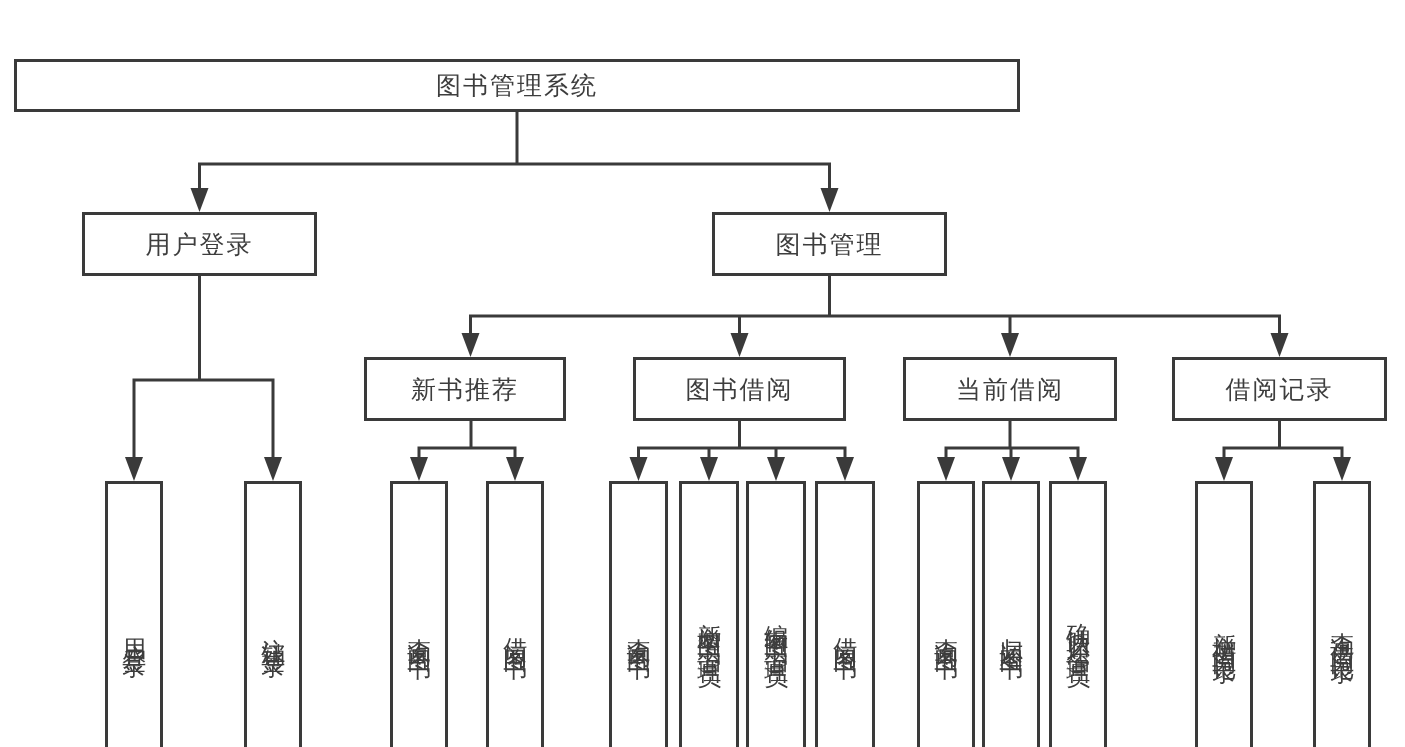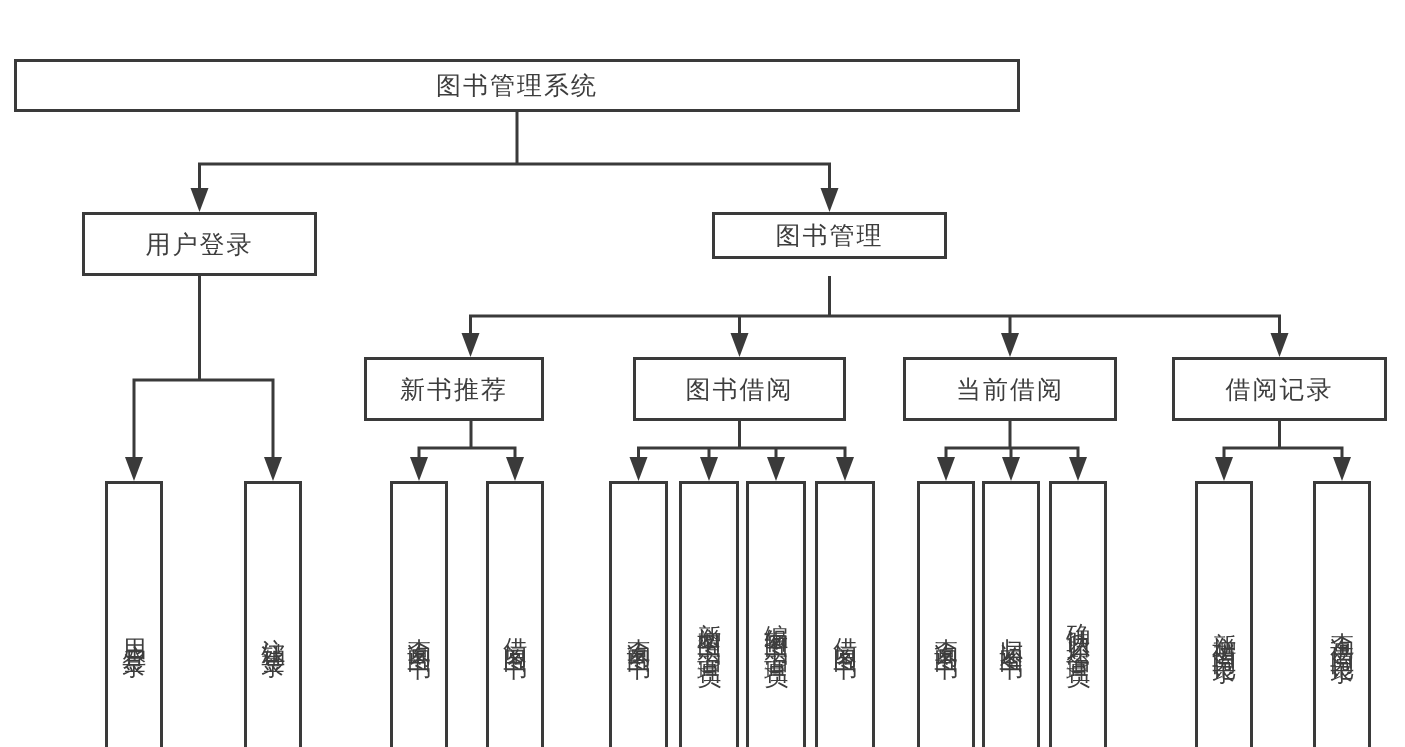--- a/index.html
+++ b/index.html
@@ -92,25 +92,25 @@
     </g>
   </svg>
 
   <div class="box hbox" style="left:14px; top:15px; width:1006px; height:53px;">
     <span class="lbl">图书管理系统</span>
   </div>
 
   <div class="box hbox" style="left:82px; top:168px; width:235px; height:64px;">
     <span class="lbl">用户登录</span>
   </div>
-  <div class="box hbox" style="left:712px; top:168px; width:235px; height:47px;">
+  <div class="box hbox" style="left:712px; top:168px; width:235px; height:64px;">
     <span class="lbl">图书管理</span>
   </div>
 
-  <div class="box hbox" style="left:364px; top:313px; width:180px; height:64px;">
+  <div class="box hbox" style="left:364px; top:313px; width:202px; height:64px;">
     <span class="lbl">新书推荐</span>
   </div>
   <div class="box hbox" style="left:633px; top:313px; width:213px; height:64px;">
     <span class="lbl">图书借阅</span>
   </div>
   <div class="box hbox" style="left:903px; top:313px; width:214px; height:64px;">
     <span class="lbl">当前借阅</span>
   </div>
   <div class="box hbox" style="left:1172px; top:313px; width:215px; height:64px;">
     <span class="lbl">借阅记录</span>

